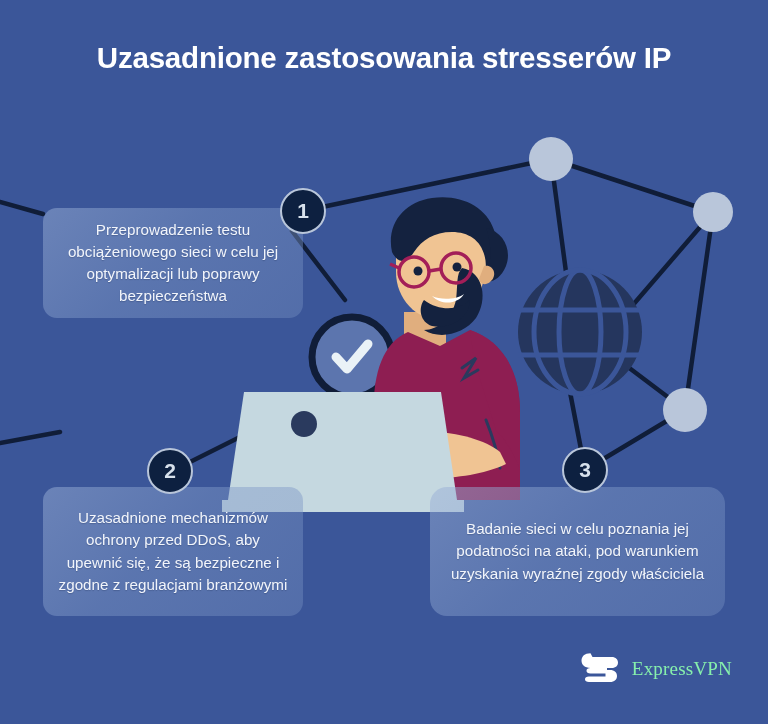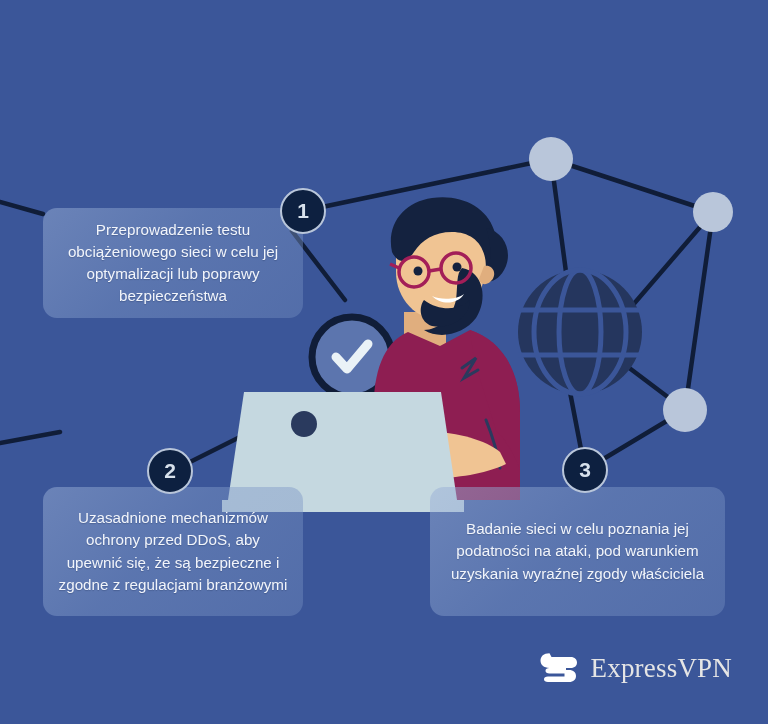--- a/index.html
+++ b/index.html
@@ -58,21 +58,21 @@
     justify-content: center;
     text-align: center;
     padding: 7px 14px;
     font-size: 15.2px;
     line-height: 1.45;
     text-shadow: 0 1px 1px rgba(20,35,70,0.25);
   }
 
   #callout-1 { left: 43px;  top: 208px; width: 260px; height: 110px; }
   #callout-2 { left: 43px;  top: 487px; width: 260px; height: 129px; }
-  #callout-3 { left: 430px; top: 487px; width: 295px; height: 129px; }
+  #callout-3 { left: 430px; top: 487px; width: 295px; height: 129px; border-radius: 17px; }
 
   
   .badge {
     position: absolute;
     z-index: 4;
     width: 46px;
     height: 46px;
     border-radius: 50%;
     background: #0d2040;
     border: 2px solid #b9c6da;
@@ -93,32 +93,33 @@
     position: absolute;
     z-index: 5;
     right: 36px;
     bottom: 38px;
     display: flex;
     align-items: center;
     gap: 11px;
   }
 
   #brand-wordmark {
-    color: #e5e5e5;
+    color: #86efac;
     font-family: "Liberation Serif", serif;
-    font-size: 27px;
+    font-size: 19px;
     letter-spacing: 0.2px;
     line-height: 1;
   }
 </style>
 </head>
 <body>
 
 <div id="infographic">
 
+  <div id="page-title">Uzasadnione zastosowania stresserów IP</div>
 
   <svg class="scene-layer" id="network-layer" viewBox="0 0 768 724">
     <g stroke="#101d38" stroke-width="4.5" stroke-linecap="round" fill="none">
 
       <line x1="303" y1="211" x2="551" y2="159"></line>
 
       <line x1="551" y1="159" x2="713" y2="212"></line>
 
       <line x1="551" y1="159" x2="566" y2="272"></line>
 

